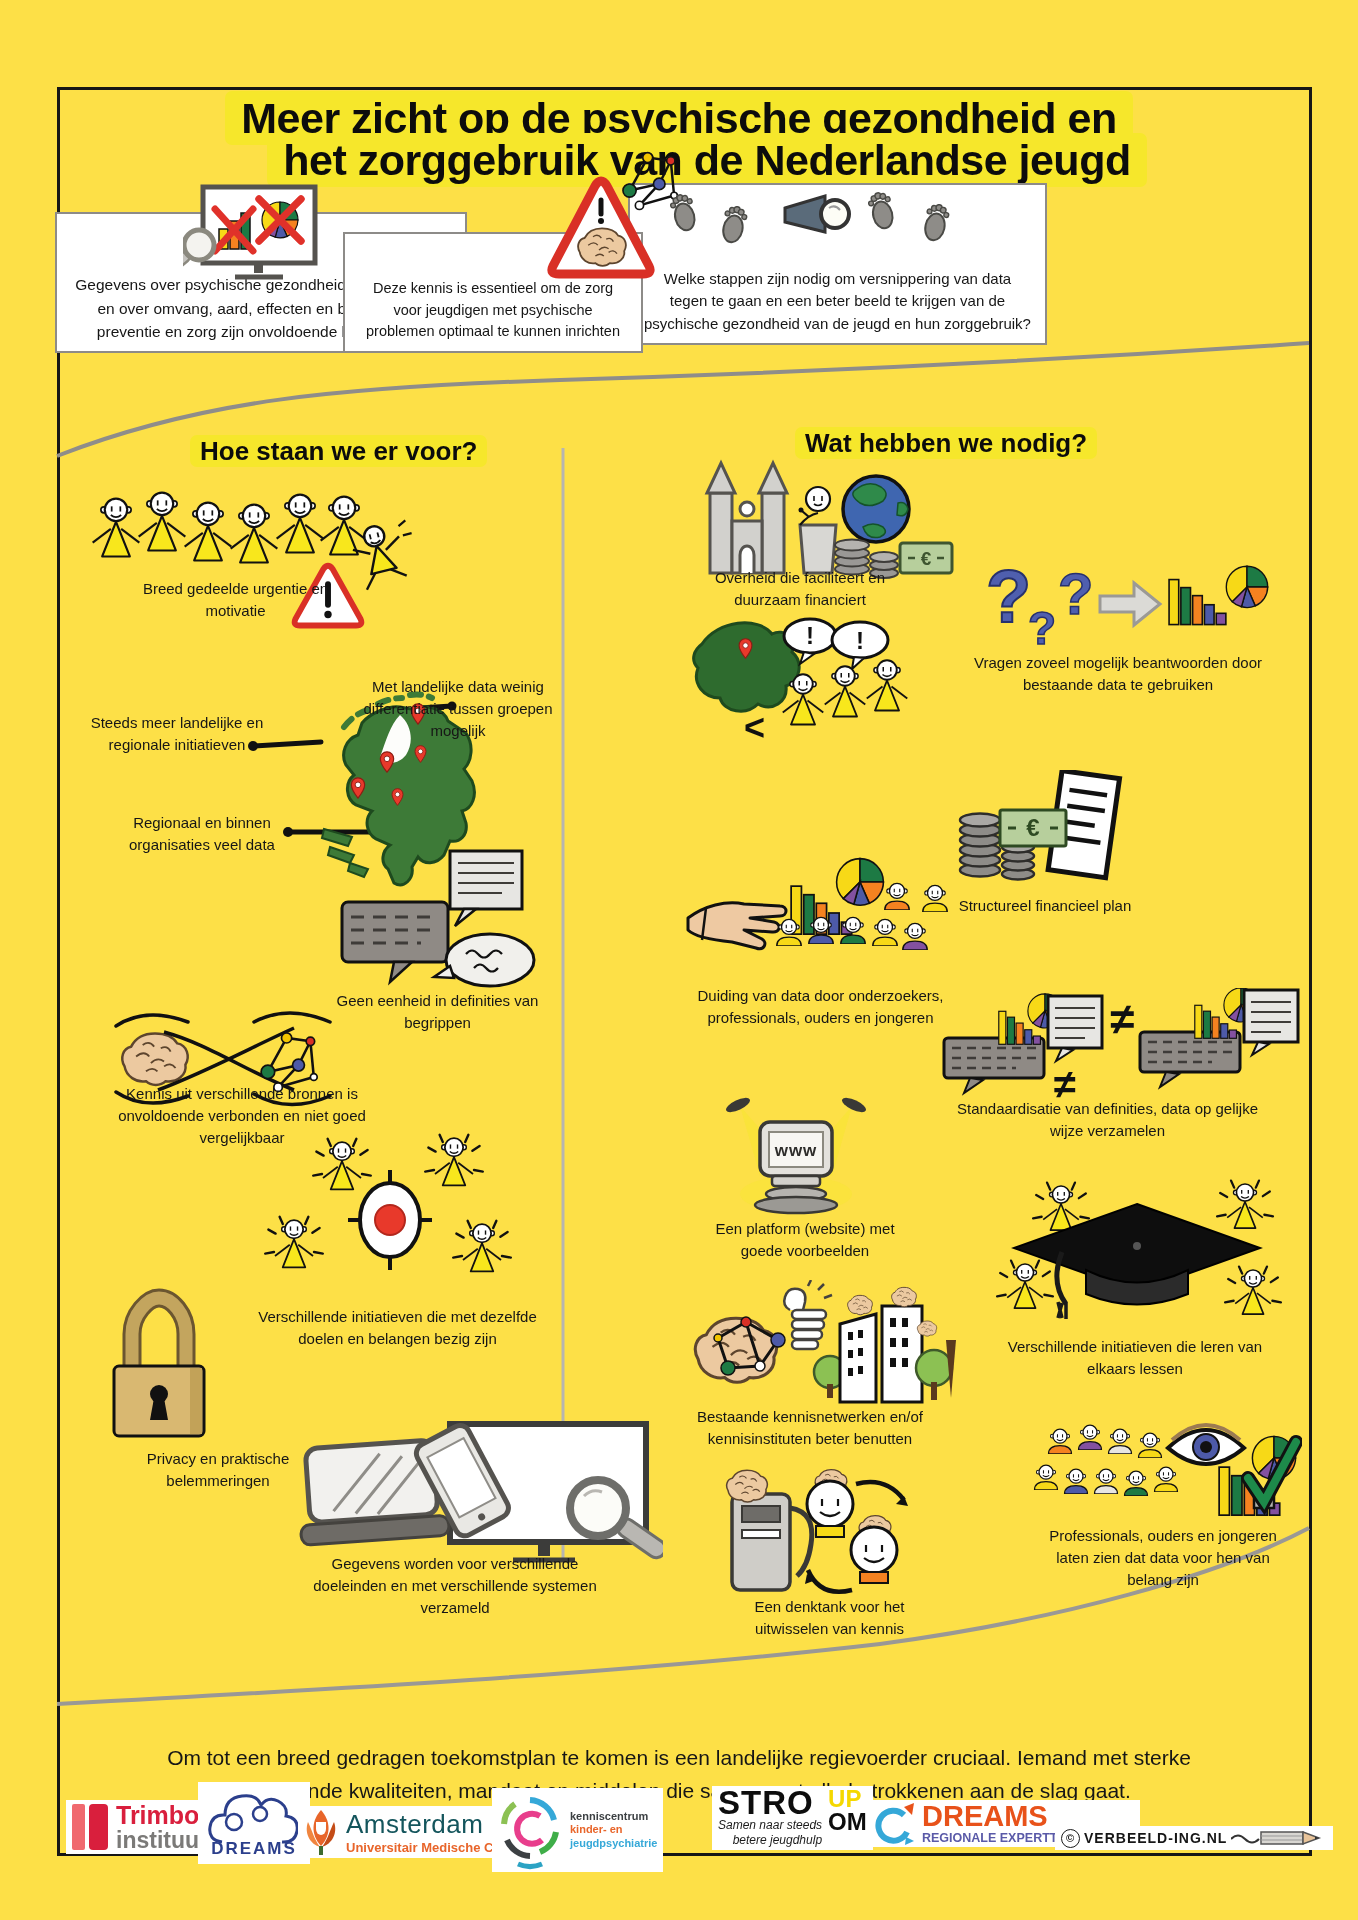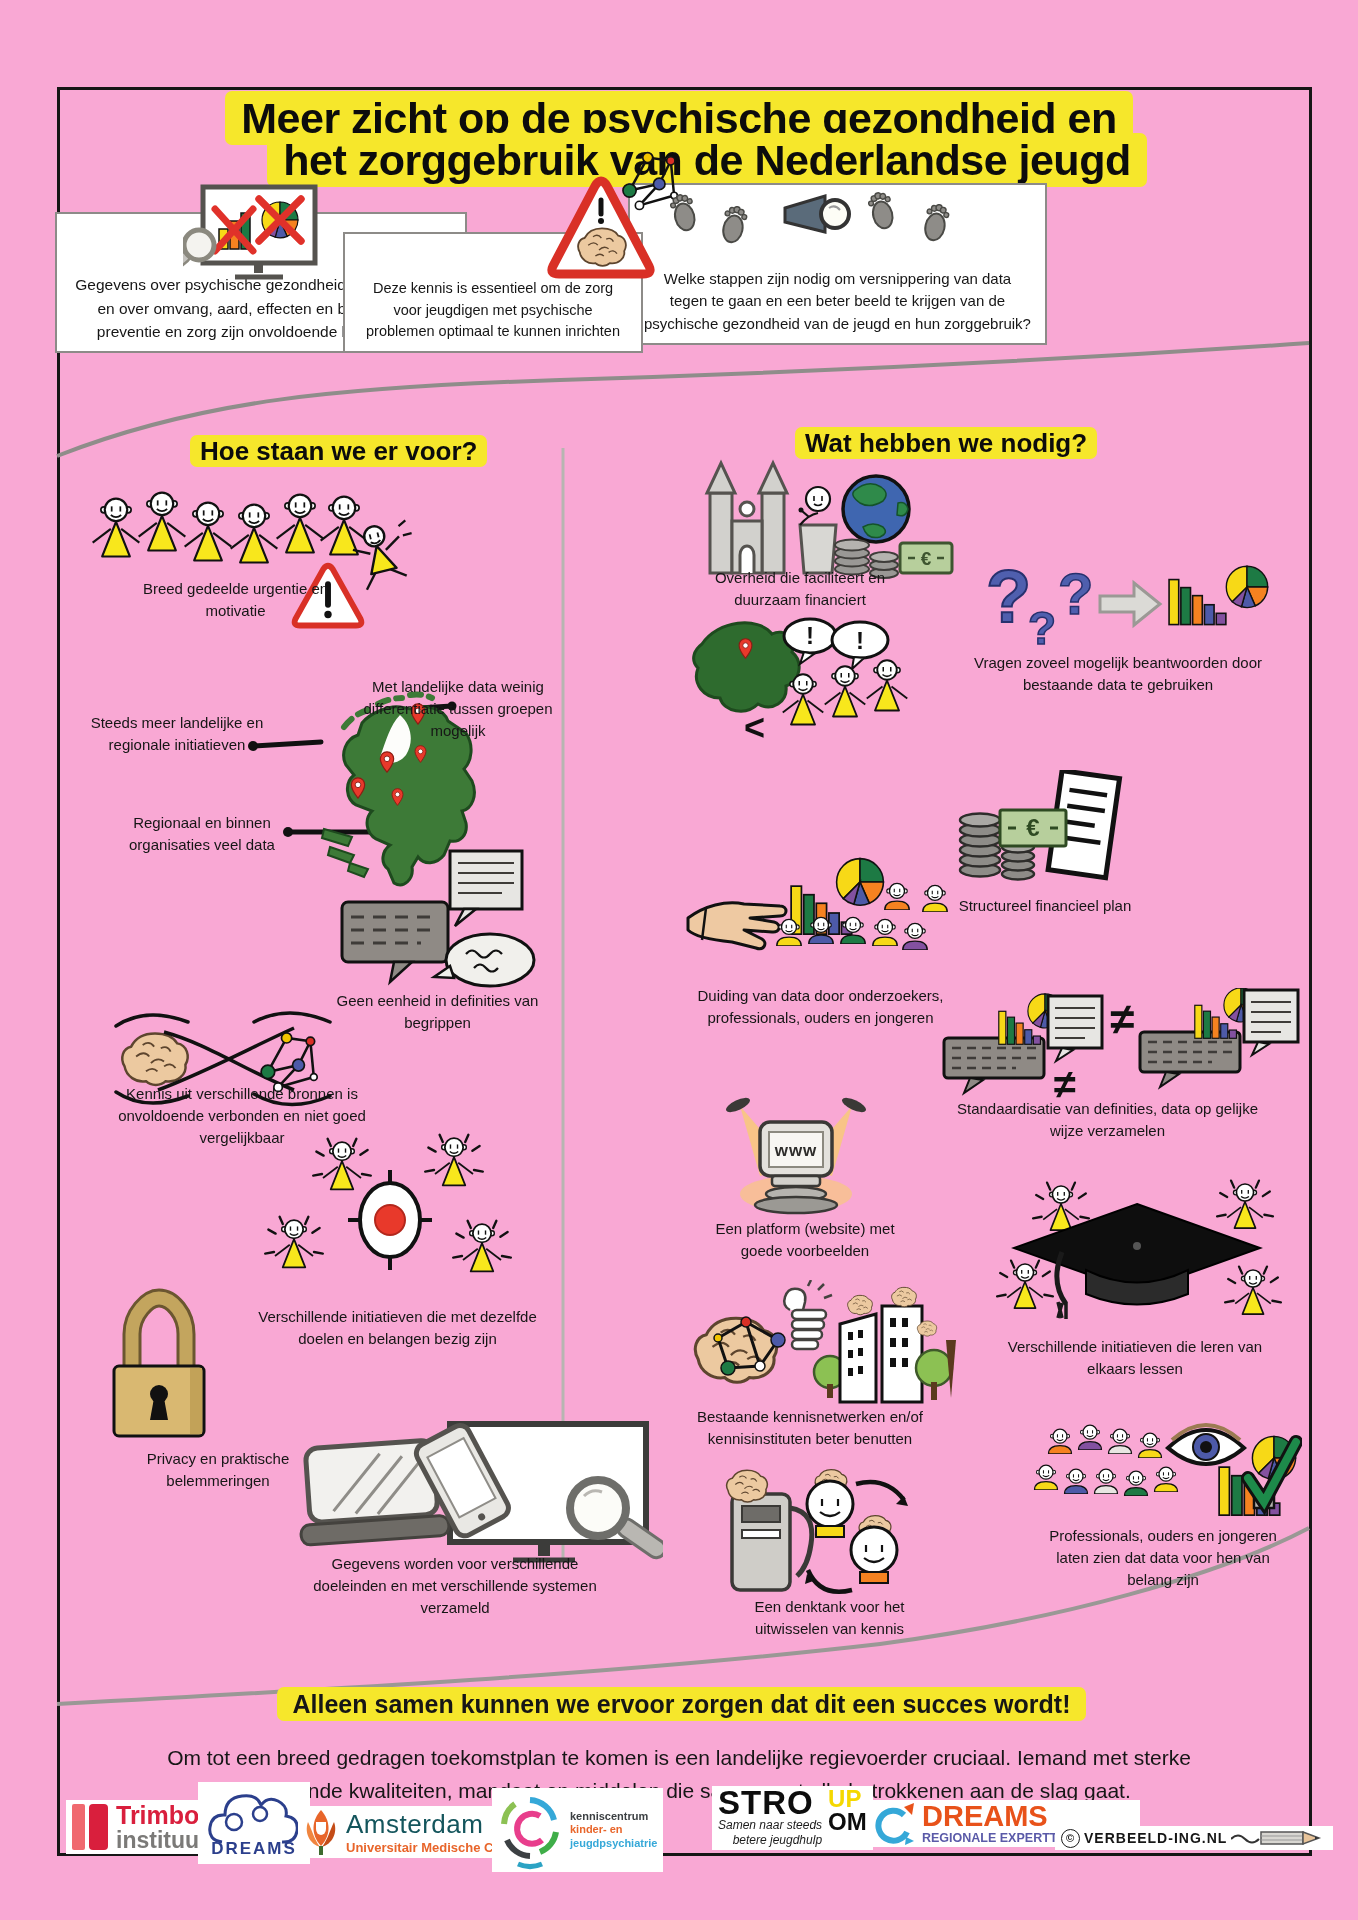--- a/index.html
+++ b/index.html
@@ -1,16 +1,16 @@
 <!DOCTYPE html>
 <html><head>
 <meta charset="utf-8">
 <style>
   html,body{margin:0;padding:0;background:#fff;}
-  #page{position:relative;width:1358px;height:1920px;background:#f9a8d4;
+  #page{position:relative;width:1358px;height:1920px;background:#fde047;
         font-family:"Liberation Sans",sans-serif;overflow:hidden;color:#161616;}
   .frame{position:absolute;left:57px;top:87px;width:1249px;height:1763px;
          border:3px solid #161616;z-index:0;}
   .lines{position:absolute;left:0;top:0;width:1358px;height:1920px;z-index:1;pointer-events:none;}
   .hl{background:#f6e72b;padding:3px 16px;border-radius:7px;box-decoration-break:clone;}
   .title-line{position:absolute;width:100%;text-align:center;font-weight:bold;
               font-size:43px;letter-spacing:-0.5px;color:#0c0c0c;z-index:2;}
   .ibox{position:absolute;border:2.5px solid #8d8b88;background:#fff;z-index:2;
         font-size:15.5px;line-height:1.5;text-align:center;
         display:flex;align-items:flex-end;justify-content:center;
@@ -610,21 +610,20 @@
     <g>
       <use href="#pie5" x="218" y="14" width="48" height="48"></use>
       <use href="#bars5" x="186" y="42" width="64" height="56"></use>
       <rect x="222" y="72" width="20" height="16" fill="#b5b3ae" stroke="#111" stroke-width="2.5"></rect>
       <path d="M216,58 L232,82 L264,22" fill="none" stroke="#111" stroke-width="14" stroke-linecap="round"></path>
       <path d="M216,58 L232,82 L264,22" fill="none" stroke="#1d8a4a" stroke-width="8" stroke-linecap="round"></path>
     </g>
   </svg>
   <div class="caption" style="left:1038px;top:1525px;width:250px;">Professionals, ouders en jongeren laten zien dat data voor hen van belang zijn</div>
 
-  <div class="foot-headline" style="top:1690px;"><span class="hl">Alleen samen kunnen we ervoor zorgen dat dit een succes wordt!</span></div>
   <div class="foot-par" style="left:114px;top:1742px;width:1130px;">Om tot een breed gedragen toekomstplan te komen is een landelijke regievoerder cruciaal. Iemand met sterke verbindende kwaliteiten, mandaat en middelen die samen met alle betrokkenen aan de slag gaat.</div>
 
   <div class="logo" style="left:66px;top:1800px;">
     <div class="trimbos-bars">
         <div class="tb1"></div>
         <div class="tb2"></div>
       </div>
     <div class="trimbos-txt">
       <div class="trimbos-name">Trimbos</div>
       <div class="trimbos-sub">instituut</div>

